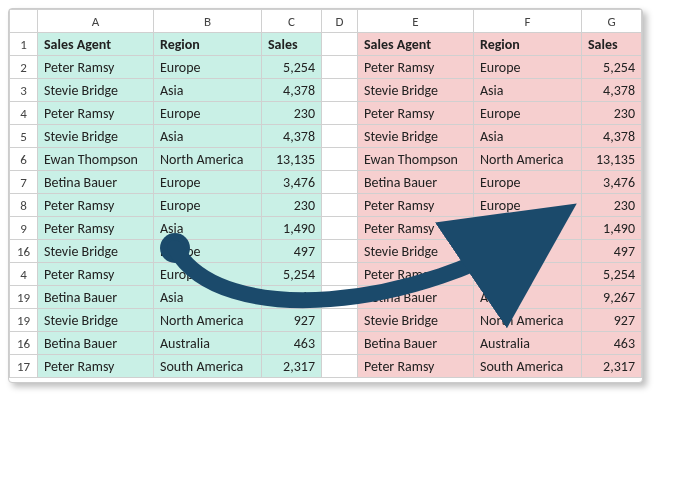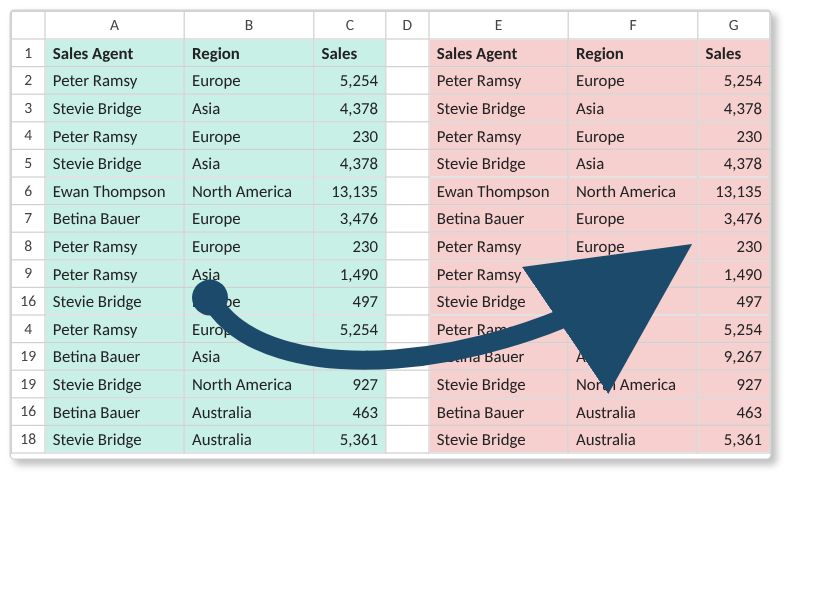--- a/index.html
+++ b/index.html
@@ -246,28 +246,28 @@
           <td class="rowhdr">16</td>
           <td class="cell txt bgTeal">Betina Bauer</td>
           <td class="cell txt bgTeal">Australia</td>
           <td class="cell num bgTeal">463</td>
           <td class="cell bgWhite"></td>
           <td class="cell txt bgPink">Betina Bauer</td>
           <td class="cell txt bgPink">Australia</td>
           <td class="cell num bgPink">463</td>
         </tr>
         <tr>
-          <td class="rowhdr">18</td>
-          <td class="cell txt bgTeal">Stevie Bridge</td>
-          <td class="cell txt bgTeal">Australia</td>
-          <td class="cell num bgTeal">5,361</td>
-          <td class="cell bgWhite"></td>
-          <td class="cell txt bgPink">Stevie Bridge</td>
-          <td class="cell txt bgPink">Australia</td>
-          <td class="cell num bgPink">5,361</td>
+          <td class="rowhdr">17</td>
+          <td class="cell txt bgTeal">Peter Ramsy</td>
+          <td class="cell txt bgTeal">South America</td>
+          <td class="cell num bgTeal">2,317</td>
+          <td class="cell bgWhite"></td>
+          <td class="cell txt bgPink">Peter Ramsy</td>
+          <td class="cell txt bgPink">South America</td>
+          <td class="cell num bgPink">2,317</td>
         </tr>
       </tbody>
     </table>
   </div>
 
   <svg class="arrowWrap" width="700" height="503">
     <defs>
       <marker id="ah" viewBox="0 0 10 10" refX="7" refY="5" markerWidth="8" markerHeight="8" orient="auto-start-reverse">
         <path d="M0,0 L10,5 L0,10 Z" fill="#1b4a6b"></path>
       </marker>

